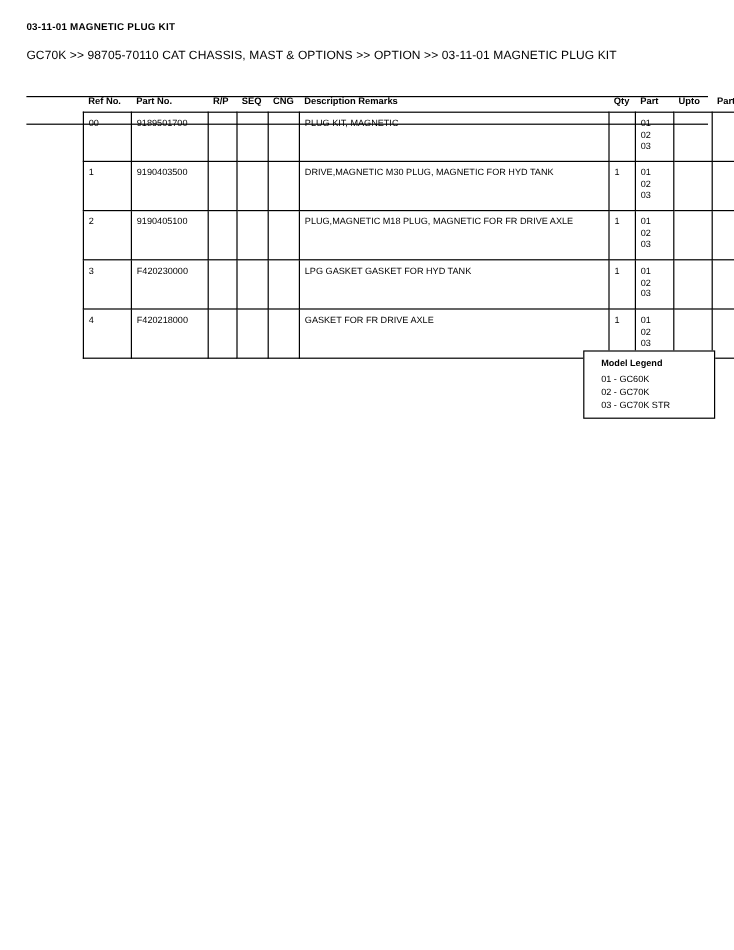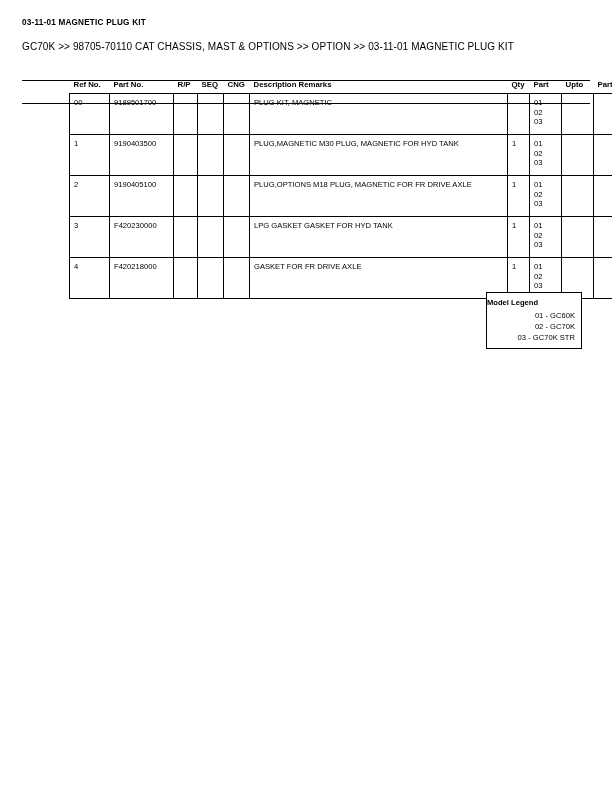--- a/index.html
+++ b/index.html
@@ -94,30 +94,30 @@
   .col-mr { width: 26px; }
   .models span {
     display: block;
   }
   .legend {
     position: absolute;
     left: 486px;
     top: 292px;
     width: 88px;
     border: 1px solid #000;
-    padding: 4px 6px 5px 0;
+    padding: 4px 6px 5px 14px;
     font-size: 7.6px;
     line-height: 1.45;
     background: #fff;
   }
   .legend .legend-title {
     font-weight: bold;
     margin-bottom: 2px;
   }
-  .legend .legend-item { display: block; text-align: right; }
+  .legend .legend-item { display: block; }
 </style>
 </head>
 <body>
 
 <div class="page">
 
   <div class="doc-title">03-11-01 MAGNETIC PLUG KIT</div>
   <div class="breadcrumb">GC70K &gt;&gt; 98705-70110 CAT CHASSIS, MAST &amp; OPTIONS &gt;&gt; OPTION &gt;&gt; 03-11-01 MAGNETIC PLUG KIT</div>
 
   <div class="head-rule-top"></div>
@@ -170,38 +170,38 @@
           <td></td>
           <td></td>
           <td>S</td>
         </tr>
         <tr>
           <td>1</td>
           <td>9190403500</td>
           <td></td>
           <td></td>
           <td></td>
-          <td>PLUG,MAGNETIC M30 PLUG, MAGNETIC FOR HYD TANK</td>
+          <td>DRIVE,MAGNETIC M30 PLUG, MAGNETIC FOR HYD TANK</td>
           <td>1</td>
           <td class="models">
               <span>01</span>
               <span>02</span>
               <span>03</span>
             </td>
           <td></td>
           <td></td>
           <td>S</td>
         </tr>
         <tr>
           <td>2</td>
           <td>9190405100</td>
           <td></td>
           <td></td>
           <td></td>
-          <td>PLUG,OPTIONS M18 PLUG, MAGNETIC FOR FR DRIVE AXLE</td>
+          <td>PLUG,MAGNETIC M18 PLUG, MAGNETIC FOR FR DRIVE AXLE</td>
           <td>1</td>
           <td class="models">
               <span>01</span>
               <span>02</span>
               <span>03</span>
             </td>
           <td></td>
           <td></td>
           <td>S</td>
         </tr>

